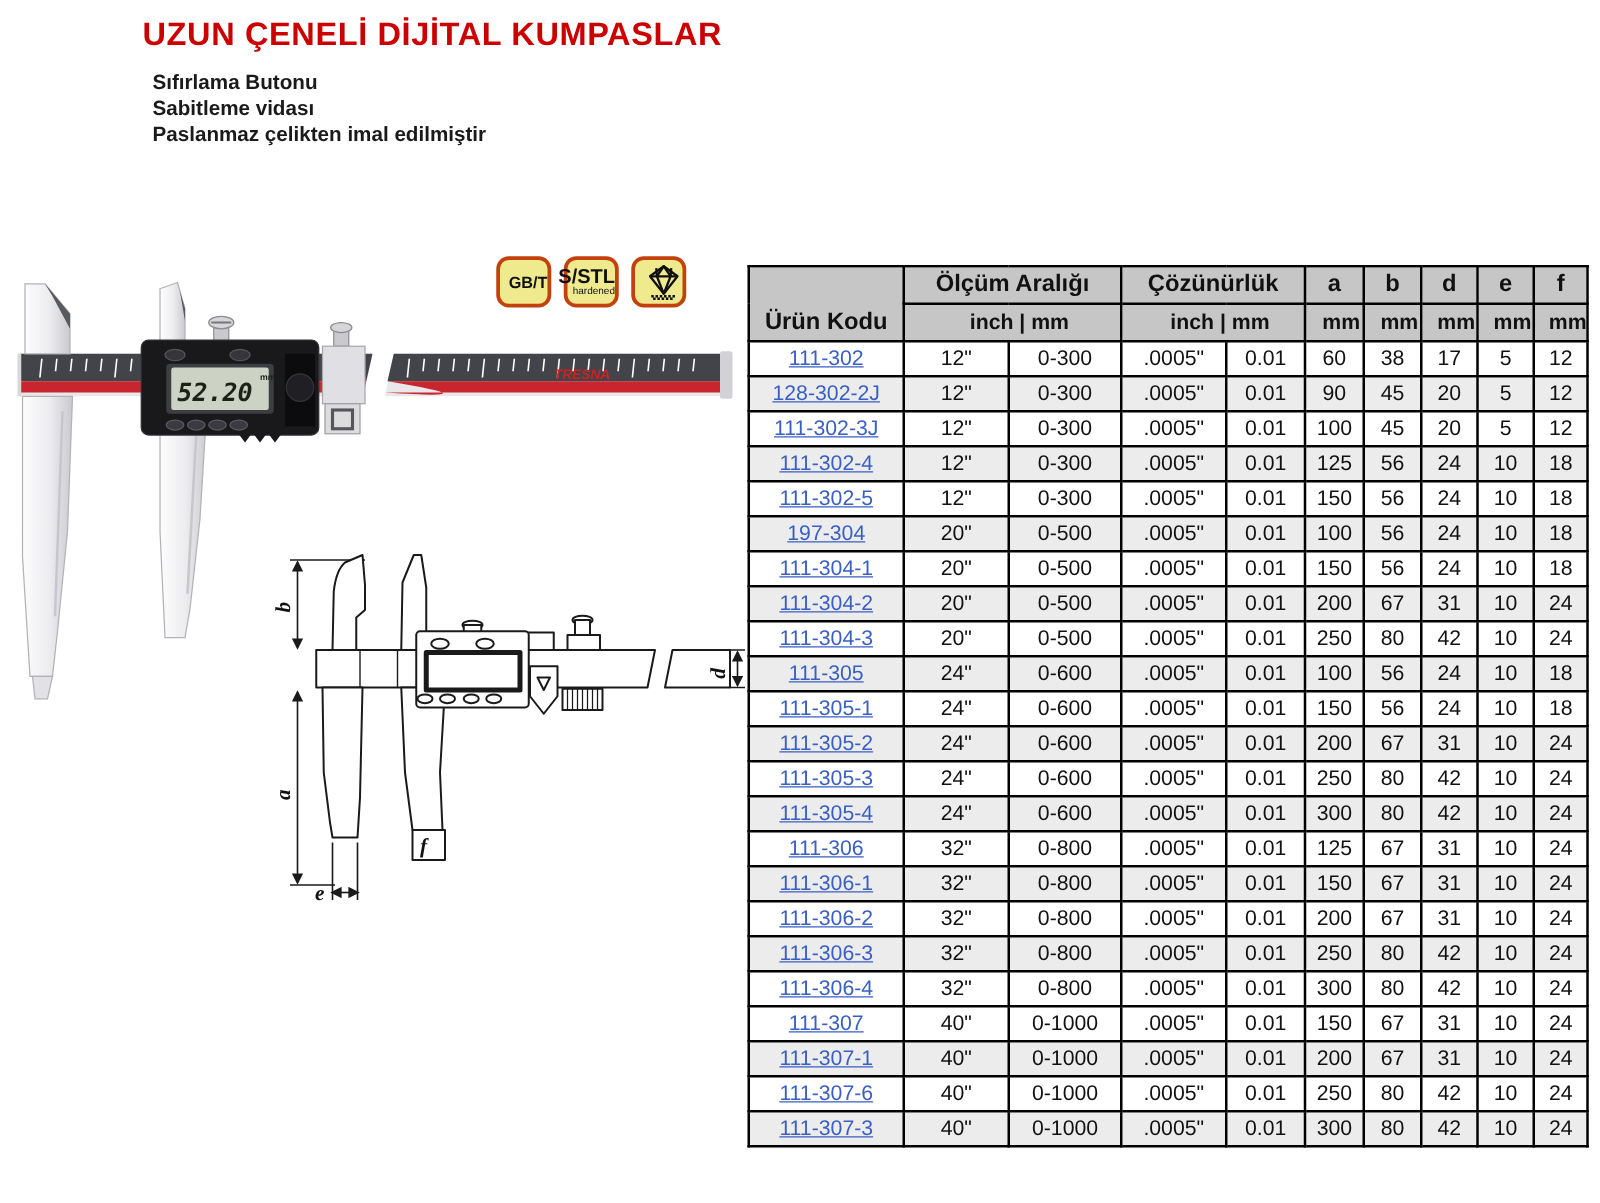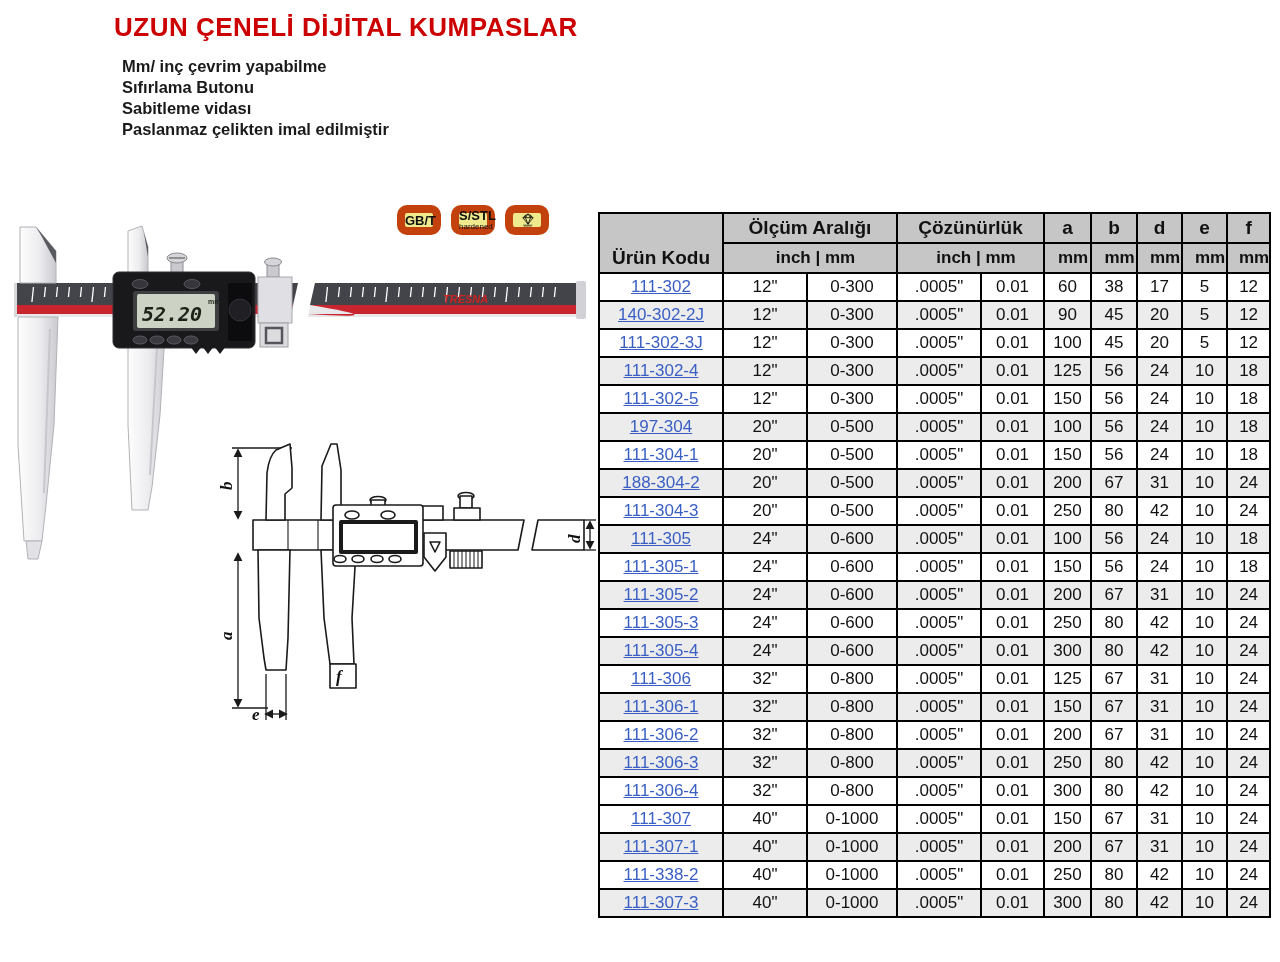--- a/index.html
+++ b/index.html
@@ -11,22 +11,22 @@
     width:1280px;height:962px;position:relative;background:#ffffff;
     font-family:"Liberation Sans",sans-serif;overflow:hidden;color:#111;
   }
   .title{
     position:absolute;left:114px;top:12px;font-size:26px;font-weight:bold;
     color:var(--title-red);letter-spacing:0.5px;white-space:nowrap;
   }
   .features{position:absolute;left:122px;top:56px;font-size:16.5px;font-weight:bold;line-height:21px;color:#1a1a1a;}
   .badges{position:absolute;left:397px;top:205px;display:flex;gap:10px;}
   .badge{
-    width:44px;height:30px;background:var(--badge-yellow);border:8px solid #c2410c;
-    border-radius:10px;display:flex;flex-direction:column;align-items:flex-start;justify-content:center;
+    width:44px;height:41px;background:var(--badge-yellow);border:3px solid #c2410c;
+    border-radius:10px;display:flex;flex-direction:column;align-items:flex-end;justify-content:center;
     box-sizing:border-box;font-weight:bold;color:#101010;
   }
   .badge .b1{font-size:13px;line-height:13px;}
   .badge .b2{font-size:8px;line-height:9px;font-weight:normal;}
   .photo-svg{position:absolute;left:0;top:225px;}
   .diagram-svg{position:absolute;left:188px;top:418px;}
   table.spec{
     position:absolute;left:598px;top:212px;border-collapse:collapse;table-layout:fixed;
   }
   .spec th,.spec td{
@@ -39,32 +39,31 @@
   .spec tbody td{font-size:17px;height:26px;background:#ffffff;}
   .spec tbody tr.row-g td{background:var(--row-gray);}
   .spec a{color:var(--link-blue);text-decoration:underline;}
 </style>
 </head>
 <body>
 
 <div class="title">UZUN ÇENELİ DİJİTAL KUMPASLAR</div>
 
 <div class="features">
-  <div>Mm/ inç çevrim yapabilme</div>
   <div>Sıfırlama Butonu</div>
   <div>Sabitleme vidası</div>
   <div>Paslanmaz çelikten imal edilmiştir</div>
 </div>
 
 <div class="badges">
   <div class="badge">
     <span class="b1">GB/T</span>
   </div>
   <div class="badge">
-    <span class="b1" style="font-size:13px;">S/STL</span>
+    <span class="b1" style="font-size:16px;">S/STL</span>
     <span class="b2">hardened</span>
   </div>
   <div class="badge">
     <svg width="30" height="30" viewBox="0 0 30 30">
       <g fill="none" stroke="#101010" stroke-width="1.8" stroke-linejoin="round">
         <path d="M15 2 L26 10 L15 24 L4 10 Z"></path>
         <path d="M9 3.5 L9.5 10 L15 24 M21 3.5 L20.5 10 L15 24 M4 10 L26 10 M9.5 10 L15 2 L20.5 10"></path>
       </g>
       <path d="M5 26 h20 M6.5 28 h17" stroke="#101010" stroke-width="2" stroke-dasharray="2 1.4"></path>
     </svg>
@@ -288,21 +287,21 @@
         <td>0-300</td>
         <td>.0005"</td>
         <td>0.01</td>
         <td>60</td>
         <td>38</td>
         <td>17</td>
         <td>5</td>
         <td>12</td>
       </tr>
       <tr class="row-g">
-        <td><a href="#">140-302-2J</a></td>
+        <td><a href="#">128-302-2J</a></td>
         <td>12"</td>
         <td>0-300</td>
         <td>.0005"</td>
         <td>0.01</td>
         <td>90</td>
         <td>45</td>
         <td>20</td>
         <td>5</td>
         <td>12</td>
       </tr>
@@ -360,21 +359,21 @@
         <td>0-500</td>
         <td>.0005"</td>
         <td>0.01</td>
         <td>150</td>
         <td>56</td>
         <td>24</td>
         <td>10</td>
         <td>18</td>
       </tr>
       <tr class="row-g">
-        <td><a href="#">188-304-2</a></td>
+        <td><a href="#">111-304-2</a></td>
         <td>20"</td>
         <td>0-500</td>
         <td>.0005"</td>
         <td>0.01</td>
         <td>200</td>
         <td>67</td>
         <td>31</td>
         <td>10</td>
         <td>24</td>
       </tr>
@@ -528,21 +527,21 @@
         <td>0-1000</td>
         <td>.0005"</td>
         <td>0.01</td>
         <td>200</td>
         <td>67</td>
         <td>31</td>
         <td>10</td>
         <td>24</td>
       </tr>
       <tr>
-        <td><a href="#">111-338-2</a></td>
+        <td><a href="#">111-307-6</a></td>
         <td>40"</td>
         <td>0-1000</td>
         <td>.0005"</td>
         <td>0.01</td>
         <td>250</td>
         <td>80</td>
         <td>42</td>
         <td>10</td>
         <td>24</td>
       </tr>

